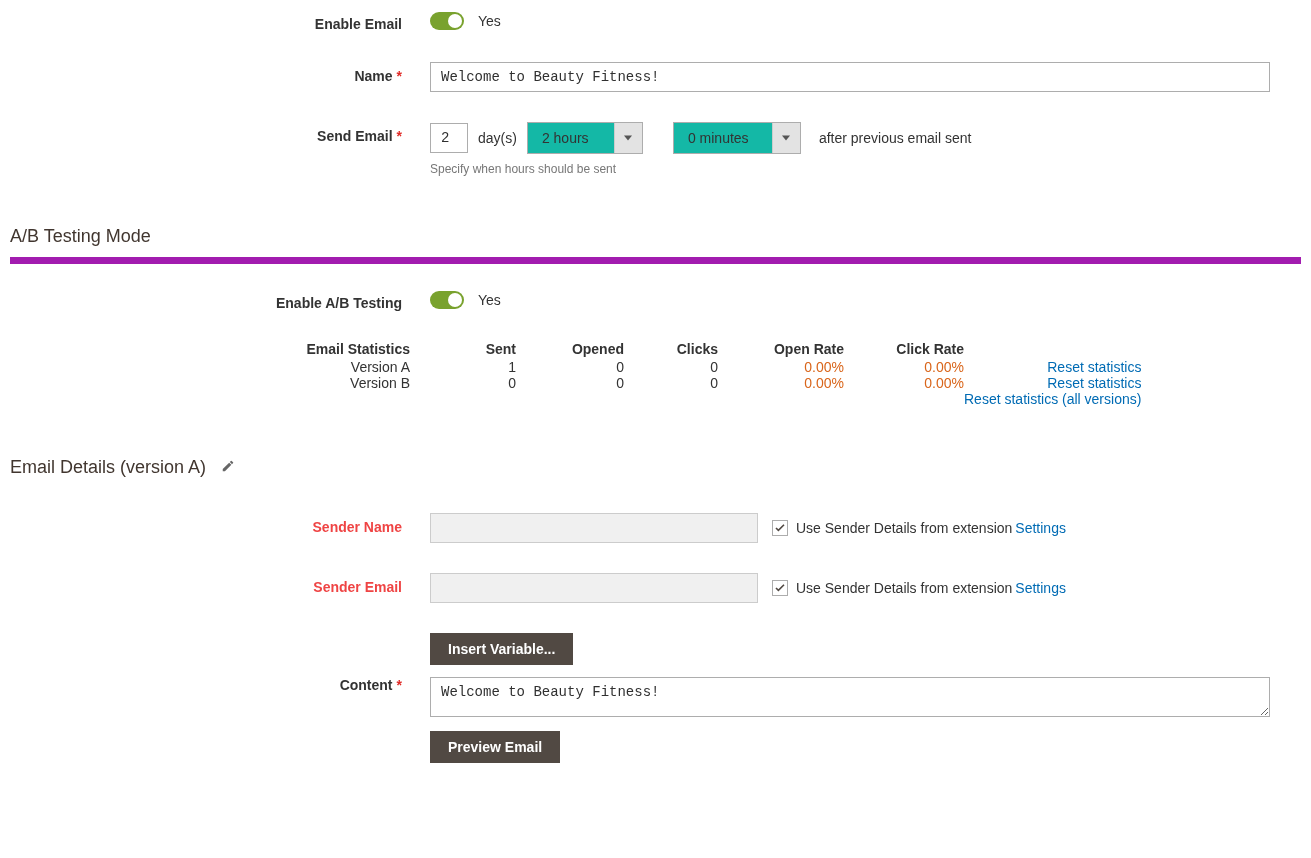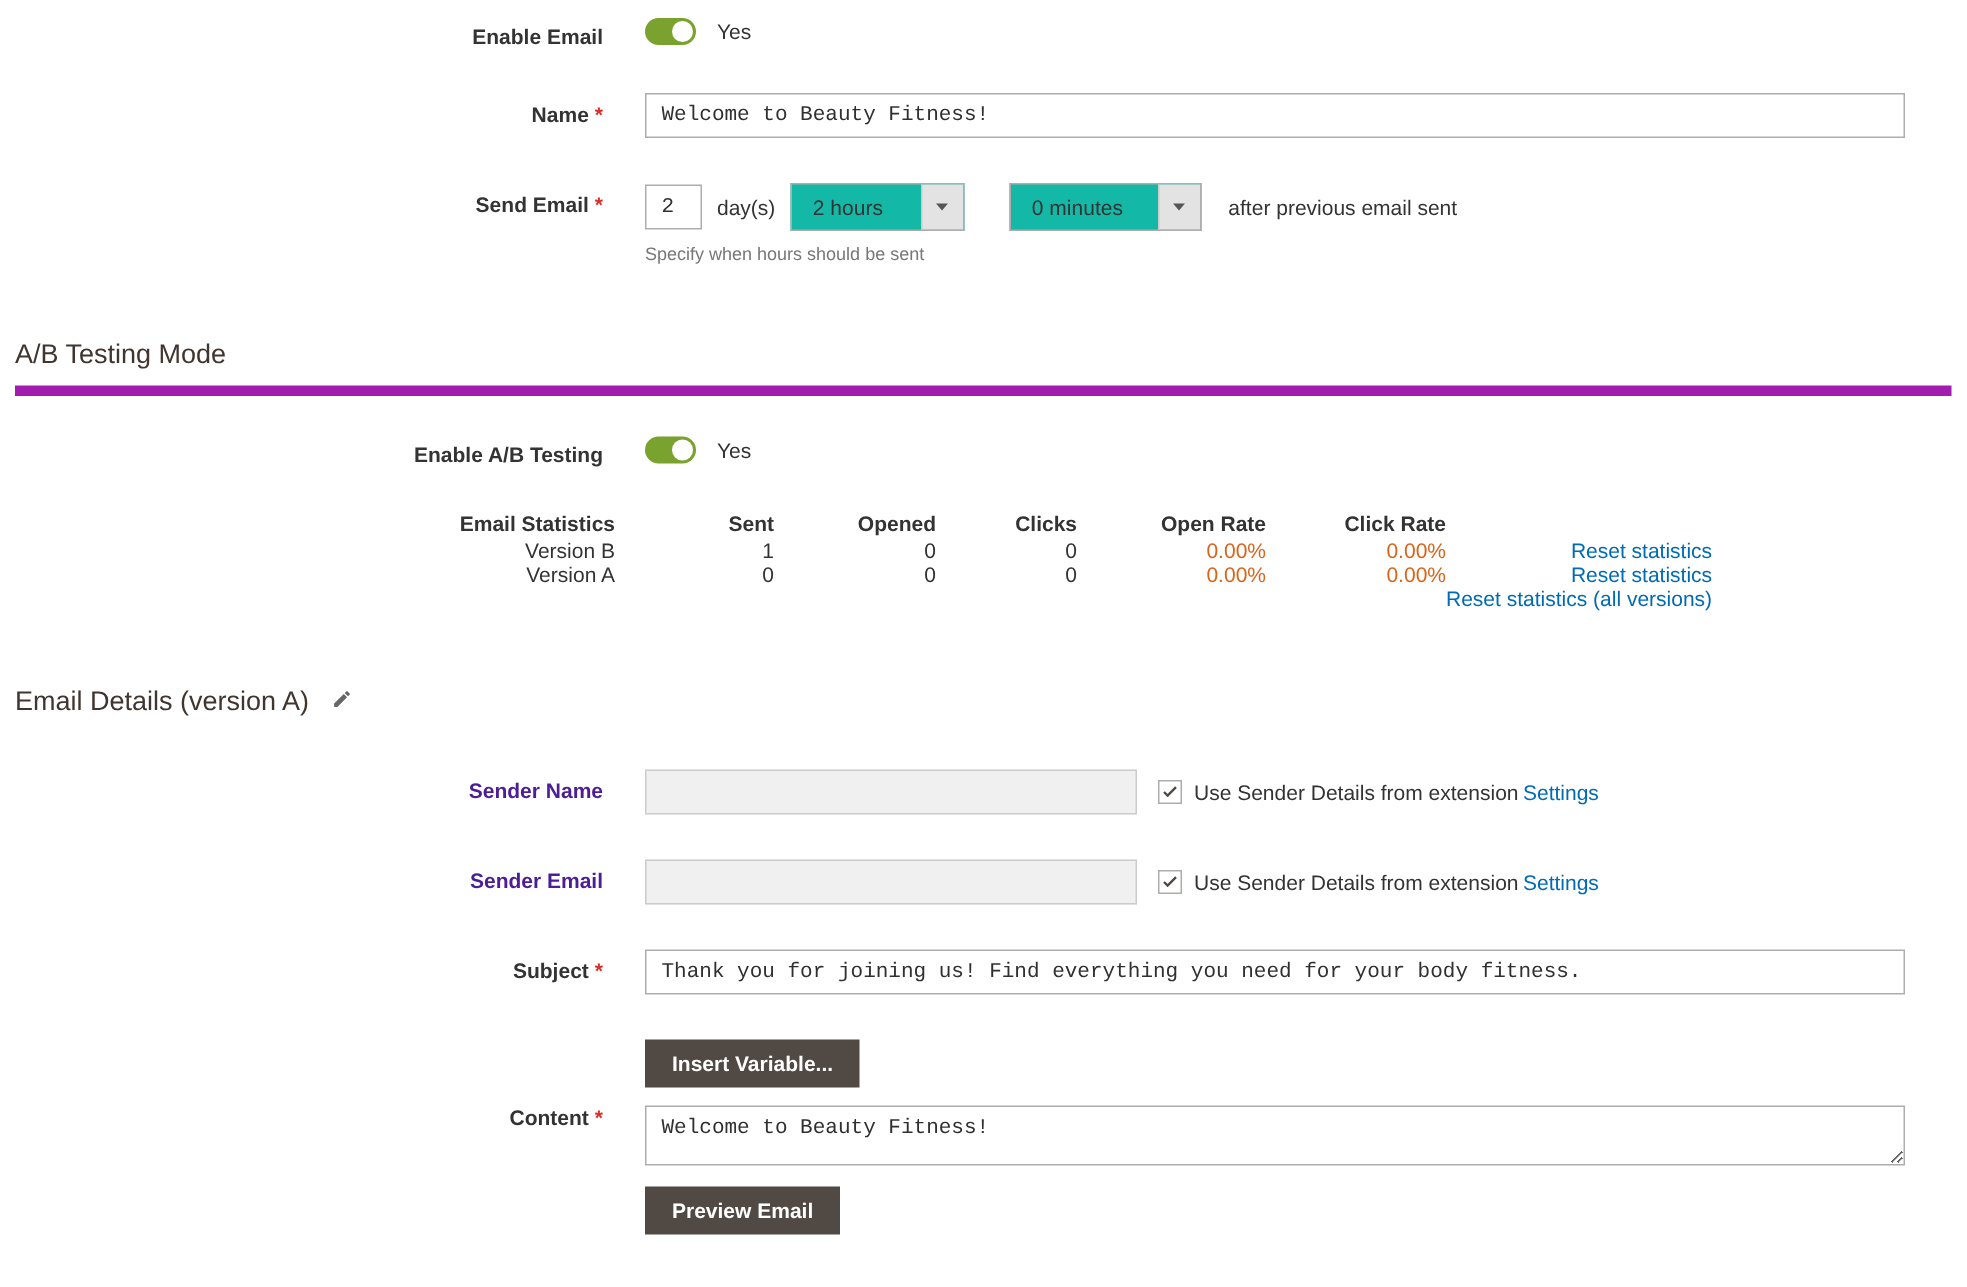--- a/index.html
+++ b/index.html
@@ -19,21 +19,21 @@
   .label-col {
     width: 420px;
     text-align: right;
     padding-right: 28px;
     font-size: 14px;
     font-weight: 600;
     color: #333;
     align-self: flex-start;
     padding-top: 6px;
   }
-  .label-col.gray { color: #4c1d95; font-weight: 600;}
+  .label-col.gray { color: #ef4444; font-weight: 600;}
   .req { color: #e02b27; margin-left: 4px; }
   .field-col {
     flex: 1;
     display: flex;
     align-items: center;
     flex-wrap: wrap;
   }
   
   .toggle {
     width: 34px; height: 18px; border-radius: 9px;
@@ -188,22 +188,22 @@
       <span class="toggle">
           <span class="knob"></span>
         </span>
       <span class="toggle-label">Yes</span>
     </div>
   </div>
 
   <div class="stats-wrap">
     <div class="stats-labelcol">
       <div class="head">Email Statistics</div>
+      <div class="row">Version A</div>
       <div class="row">Version B</div>
-      <div class="row">Version A</div>
     </div>
     <div class="stats-cols">
       <div class="scol w-sent">
         <div class="head">Sent</div>
         <div class="val">1</div>
         <div class="val">0</div>
       </div>
       <div class="scol w-opened">
         <div class="head">Opened</div>
         <div class="val">0</div>
@@ -267,26 +267,20 @@
           <svg viewBox="0 0 12 10">
               <path d="M1 5 L4 8 L11 1" stroke="#514943" stroke-width="2" fill="none"></path>
             </svg>
         </span>
         <span>Use Sender Details from extension</span>
         <span class="settings-link">Settings</span>
       </div>
     </div>
   </div>
 
-  <div class="form-row">
-    <div class="label-col"><span>Subject</span><span class="req">*</span></div>
-    <div class="field-col">
-      <input type="text" class="full" value="Thank you for joining us! Find everything you need for your body fitness." style="">
-    </div>
-  </div>
 
   <div class="form-row" style="align-items:flex-start;">
     <div class="label-col" style="padding-top:44px;"><span>Content</span><span class="req">*</span></div>
     <div class="field-col" style="flex-direction:row; align-items:flex-start;">
       <button class="btn" style="margin-bottom:12px;">Insert Variable...</button>
       <textarea class="content" style="">Welcome to Beauty Fitness!</textarea>
       <div class="btn-row" style="margin-top:14px;">
         <button class="btn">Preview Email</button>
       </div>
     </div>

